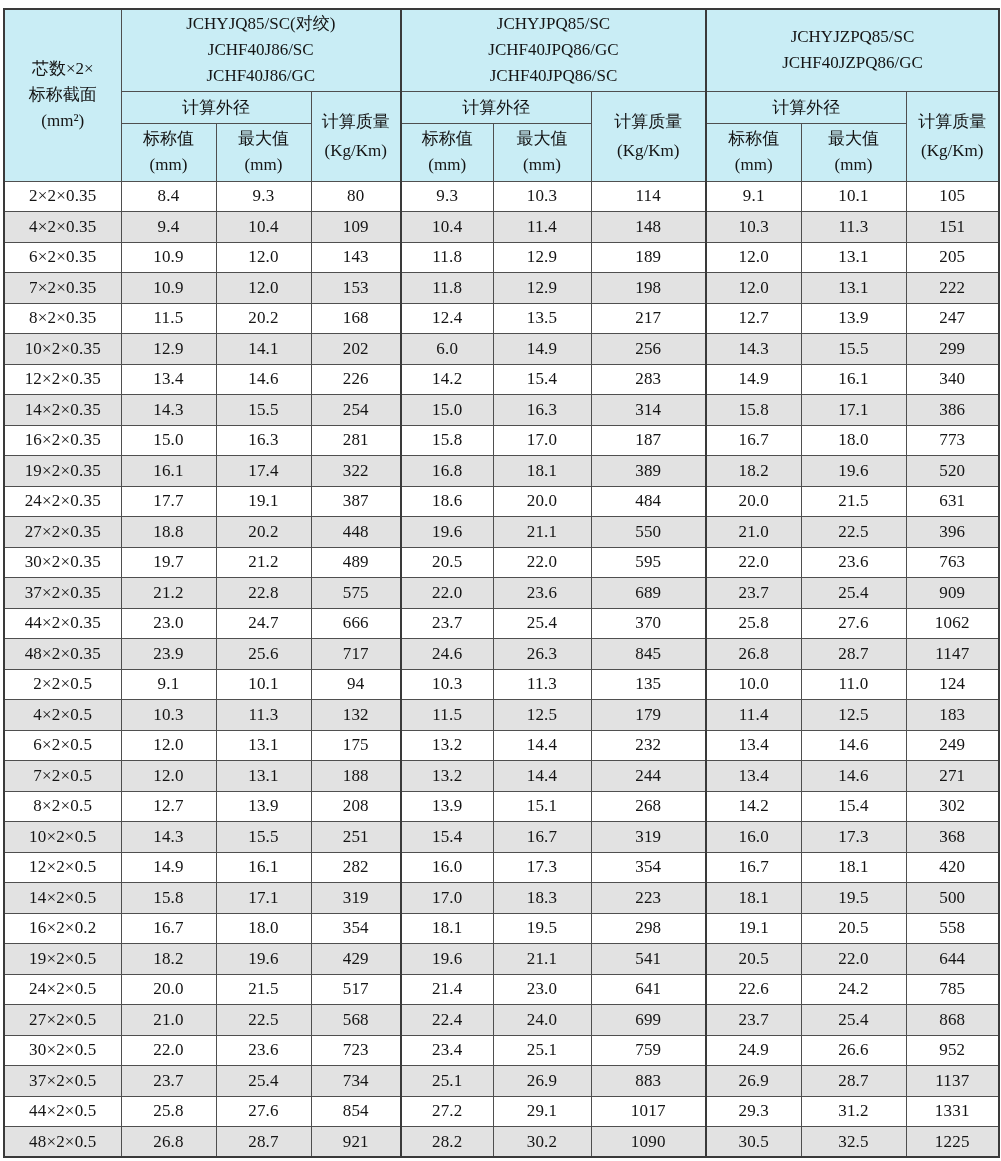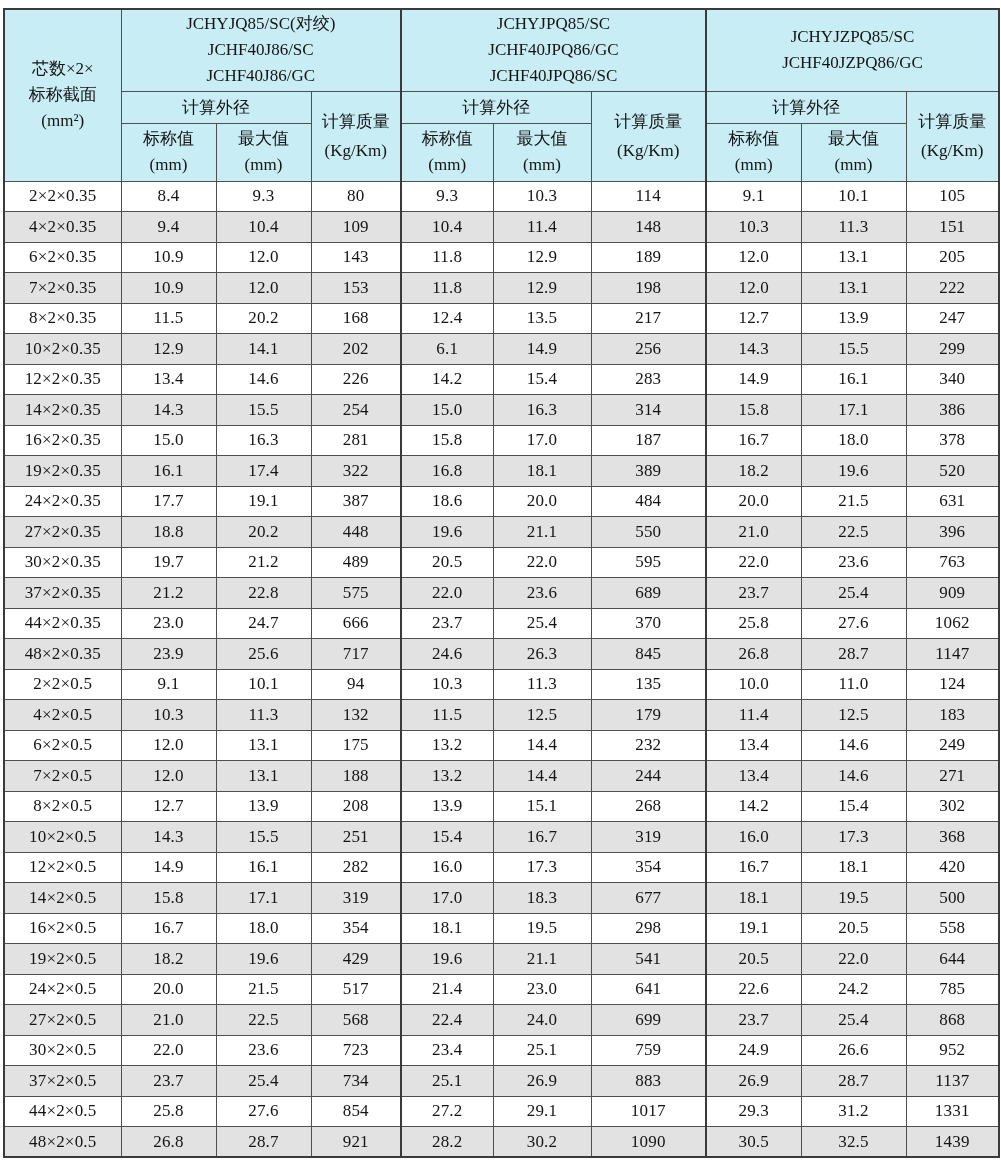--- a/index.html
+++ b/index.html
@@ -197,21 +197,21 @@
           <td>217</td>
           <td class="gs">12.7</td>
           <td>13.9</td>
           <td>247</td>
         </tr>
         <tr class="alt">
           <td>10×2×0.35</td>
           <td>12.9</td>
           <td>14.1</td>
           <td>202</td>
-          <td class="gs">6.1</td>
+          <td class="gs">6.0</td>
           <td>14.9</td>
           <td>256</td>
           <td class="gs">14.3</td>
           <td>15.5</td>
           <td>299</td>
         </tr>
         <tr>
           <td>12×2×0.35</td>
           <td>13.4</td>
           <td>14.6</td>
@@ -238,21 +238,21 @@
         <tr>
           <td>16×2×0.35</td>
           <td>15.0</td>
           <td>16.3</td>
           <td>281</td>
           <td class="gs">15.8</td>
           <td>17.0</td>
           <td>187</td>
           <td class="gs">16.7</td>
           <td>18.0</td>
-          <td>378</td>
+          <td>773</td>
         </tr>
         <tr class="alt">
           <td>19×2×0.35</td>
           <td>16.1</td>
           <td>17.4</td>
           <td>322</td>
           <td class="gs">16.8</td>
           <td>18.1</td>
           <td>389</td>
           <td class="gs">18.2</td>
@@ -415,27 +415,27 @@
           <td>18.1</td>
           <td>420</td>
         </tr>
         <tr class="alt">
           <td>14×2×0.5</td>
           <td>15.8</td>
           <td>17.1</td>
           <td>319</td>
           <td class="gs">17.0</td>
           <td>18.3</td>
-          <td>677</td>
+          <td>223</td>
           <td class="gs">18.1</td>
           <td>19.5</td>
           <td>500</td>
         </tr>
         <tr>
-          <td>16×2×0.5</td>
+          <td>16×2×0.2</td>
           <td>16.7</td>
           <td>18.0</td>
           <td>354</td>
           <td class="gs">18.1</td>
           <td>19.5</td>
           <td>298</td>
           <td class="gs">19.1</td>
           <td>20.5</td>
           <td>558</td>
         </tr>
@@ -514,17 +514,17 @@
         <tr class="alt">
           <td>48×2×0.5</td>
           <td>26.8</td>
           <td>28.7</td>
           <td>921</td>
           <td class="gs">28.2</td>
           <td>30.2</td>
           <td>1090</td>
           <td class="gs">30.5</td>
           <td>32.5</td>
-          <td>1439</td>
+          <td>1225</td>
         </tr>
       </tbody>
   </table>
 </div>
 
 </body></html>

